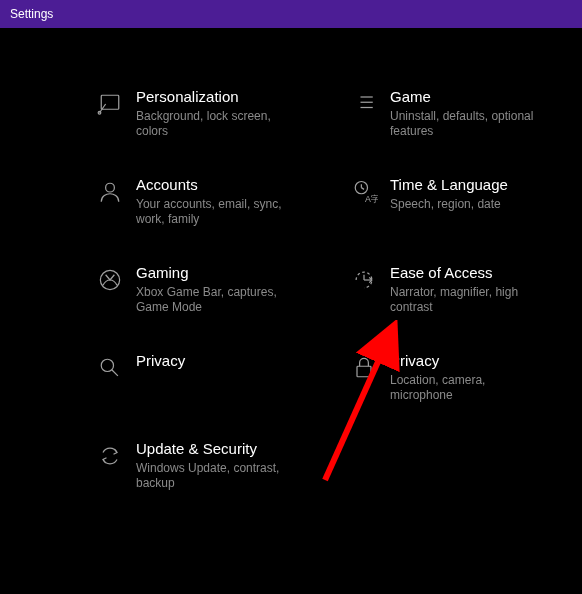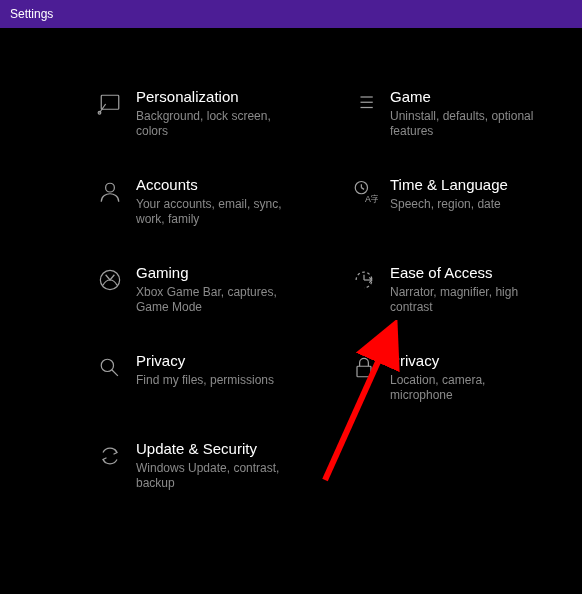--- a/index.html
+++ b/index.html
@@ -171,21 +171,20 @@
 
     <div class="item">
       <div class="icon-wrap">
         <svg width="28" height="28" viewBox="0 0 32 32">
           <circle cx="13" cy="13" r="7"></circle>
           <line x1="18" y1="18" x2="25" y2="25"></line>
         </svg>
       </div>
       <div class="text-wrap">
         <div class="title">Privacy</div>
-        <div class="desc">Find my files, permissions</div>
       </div>
     </div>
 
     <div class="item">
       <div class="icon-wrap">
         <svg width="28" height="28" viewBox="0 0 32 32">
           <rect x="8" y="14" width="16" height="12" rx="1"></rect>
           <path d="M11 14 V10 A5 5 0 0 1 21 10 V14"></path>
         </svg>
       </div>

